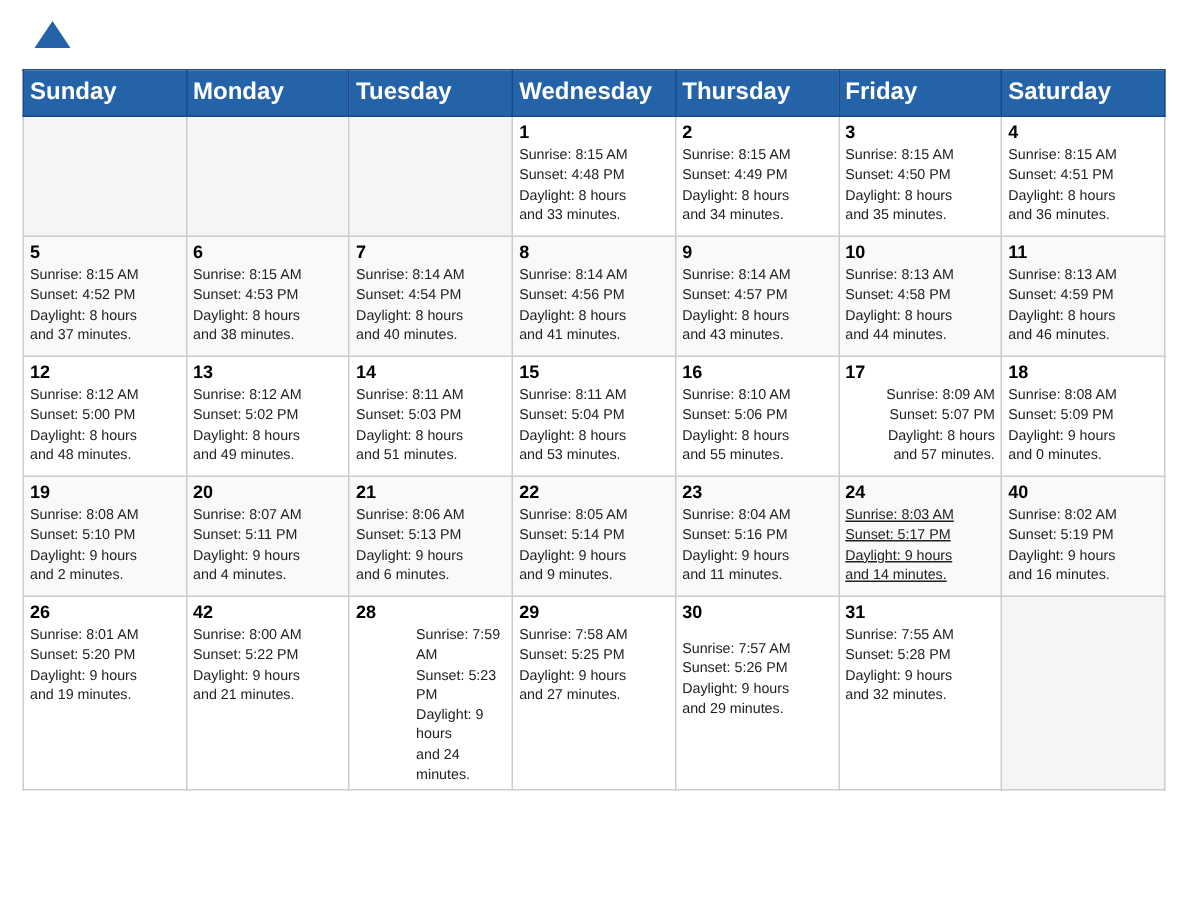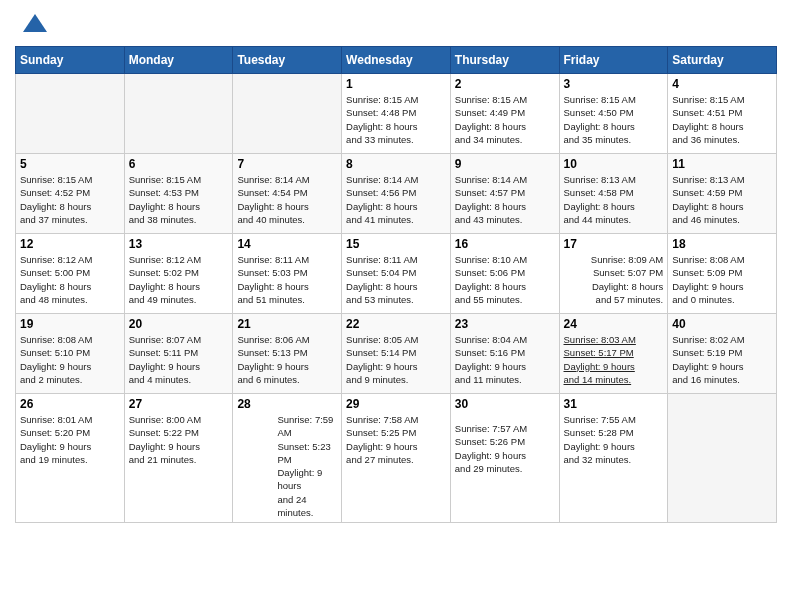--- a/index.html
+++ b/index.html
@@ -55,21 +55,21 @@
     }
     table {
       width: 100%;
       border-collapse: collapse;
       table-layout: fixed;
     }
     th {
       background: #2563a8;
       color: #fff;
       padding: 6px 4px;
-      font-size: 12px;
+      font-size: 16px;
       font-weight: bold;
       text-align: left;
       border: 1px solid #1a4a8a;
     }
     td {
       vertical-align: top;
       border: 1px solid #ccc;
       padding: 3px 4px;
       font-size: 10px;
       color: #222;
@@ -318,21 +318,21 @@
       </tr>
       <tr>
         <td>
           <span class="day-num">26</span>
           <div class="day-info" style="white-space: pre-line;">Sunrise: 8:01 AM
 Sunset: 5:20 PM
 Daylight: 9 hours
 and 19 minutes.</div>
         </td>
         <td>
-          <span class="day-num">27</span>
+          <span class="day-num">42</span>
           <div class="day-info" style="white-space: pre-line;">Sunrise: 8:00 AM
 Sunset: 5:22 PM
 Daylight: 9 hours
 and 21 minutes.</div>
         </td>
         <td>
           <span class="day-num">28</span>
           <div class="day-info" style="white-space: pre-line; margin-left: 40px;">Sunrise: 7:59 AM
 Sunset: 5:23 PM
 Daylight: 9 hours

